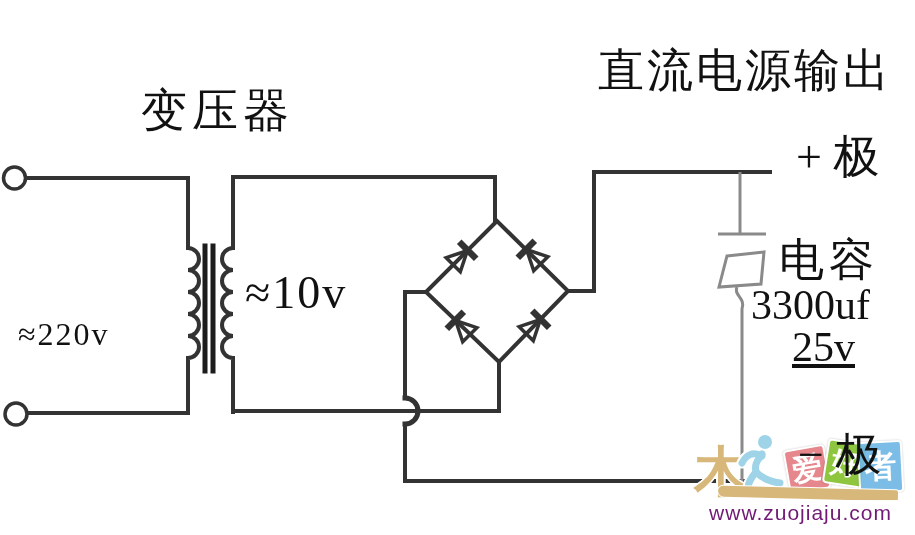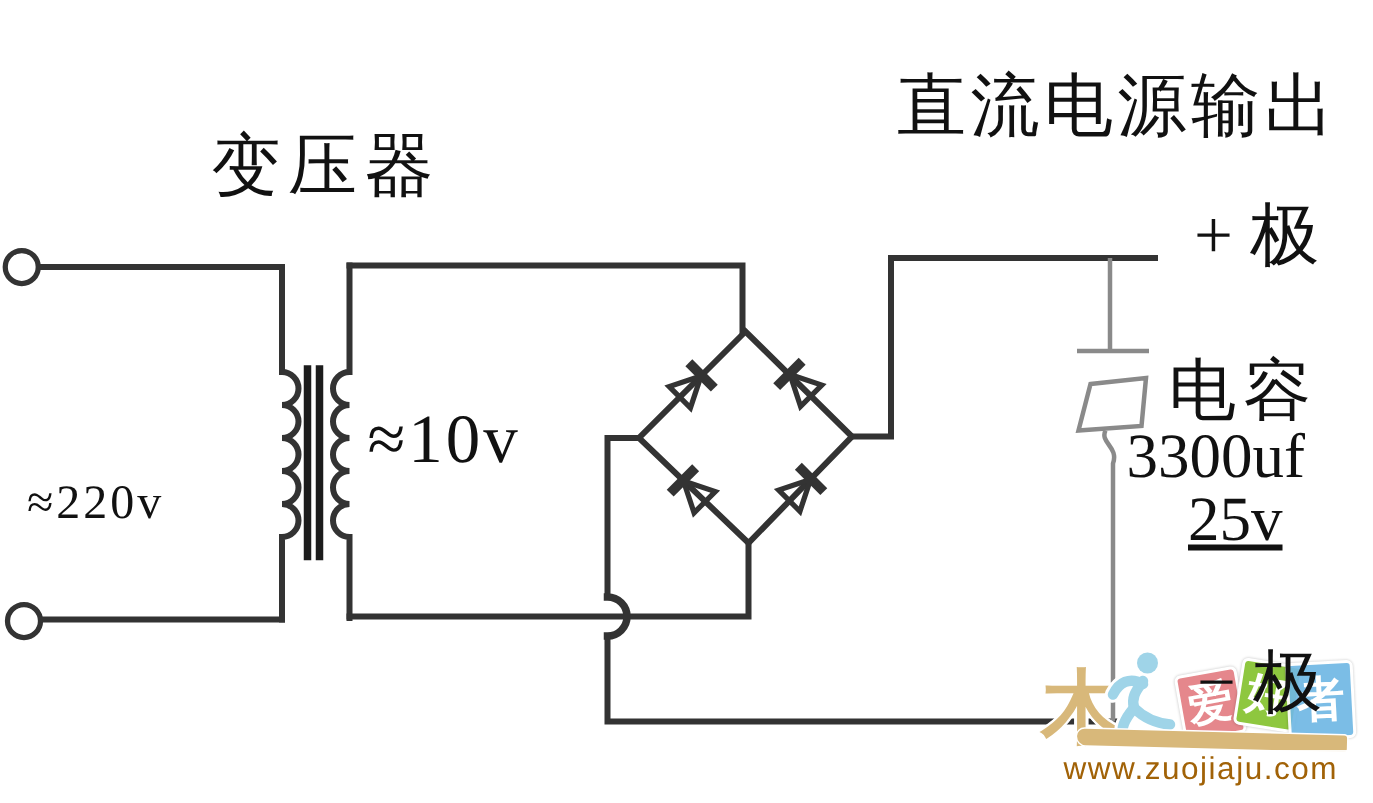--- a/index.html
+++ b/index.html
@@ -29,21 +29,21 @@
   .wm-tile{position:absolute;display:flex;align-items:center;justify-content:center;
            color:#fff;font-weight:bold;border:2px solid #fff;border-radius:4px;
            box-shadow:0 0 2px rgba(0,0,0,.25);}
   #wm-tile-ai{left:94px;top:15px;width:38px;height:41px;background:#e5878c;font-size:30px;transform:rotate(-10deg);}
   #wm-tile-hao{left:133px;top:9px;width:37px;height:41px;background:#8ec73f;font-size:29px;transform:rotate(9deg);}
   #wm-tile-zhe{left:166px;top:9px;width:41px;height:48px;background:#70b8e4;font-size:32px;transform:rotate(-3deg);opacity:.92;}
   #wm-swoosh{position:absolute;left:26px;top:56px;width:180px;height:11px;background:#d8b87a;
              border-radius:10px 4px 4px 12px;transform:rotate(1.5deg);box-shadow:0 0 0 1px #fff;}
   #wm-url-band{position:absolute;left:2px;top:68px;width:213px;height:25px;background:rgba(255,255,255,.92);
                display:flex;align-items:center;justify-content:center;}
-  #wm-url{color:#a16207;font-size:21px;letter-spacing:1px;}
+  #wm-url{color:#701a75;font-size:21px;letter-spacing:1px;}
 </style>
 </head>
 <body>
 
 <div id="stage">
 
   <svg id="circuit-svg" width="915" height="535" viewBox="0 0 915 535">
 
     <g stroke="#333333" stroke-width="4" fill="none" stroke-linecap="square">
 

